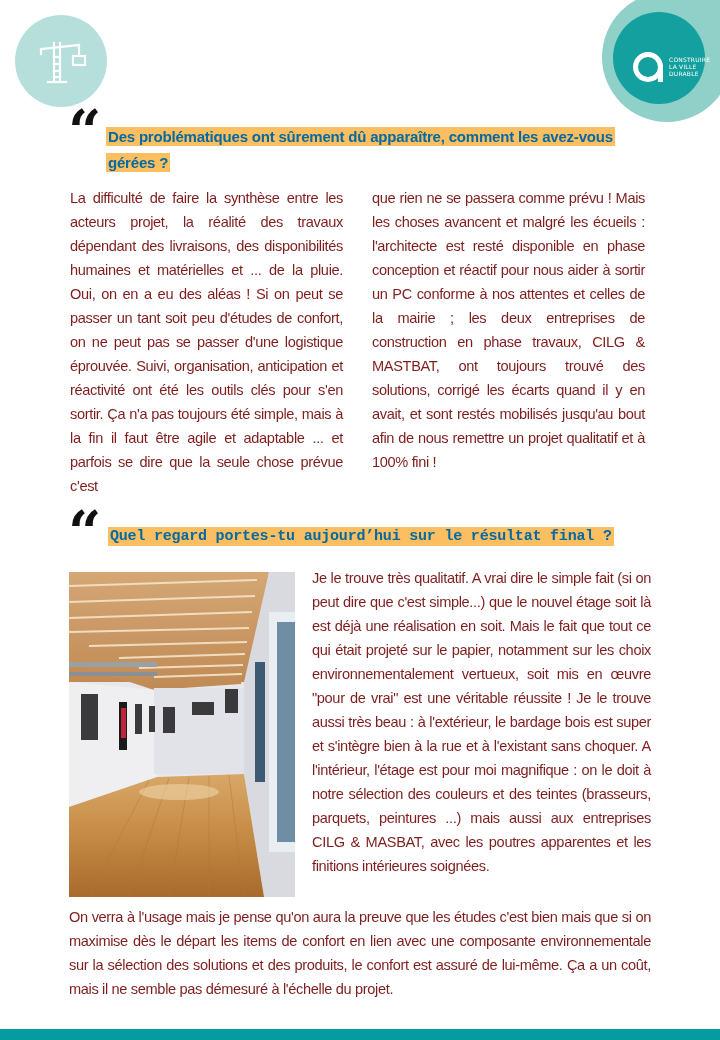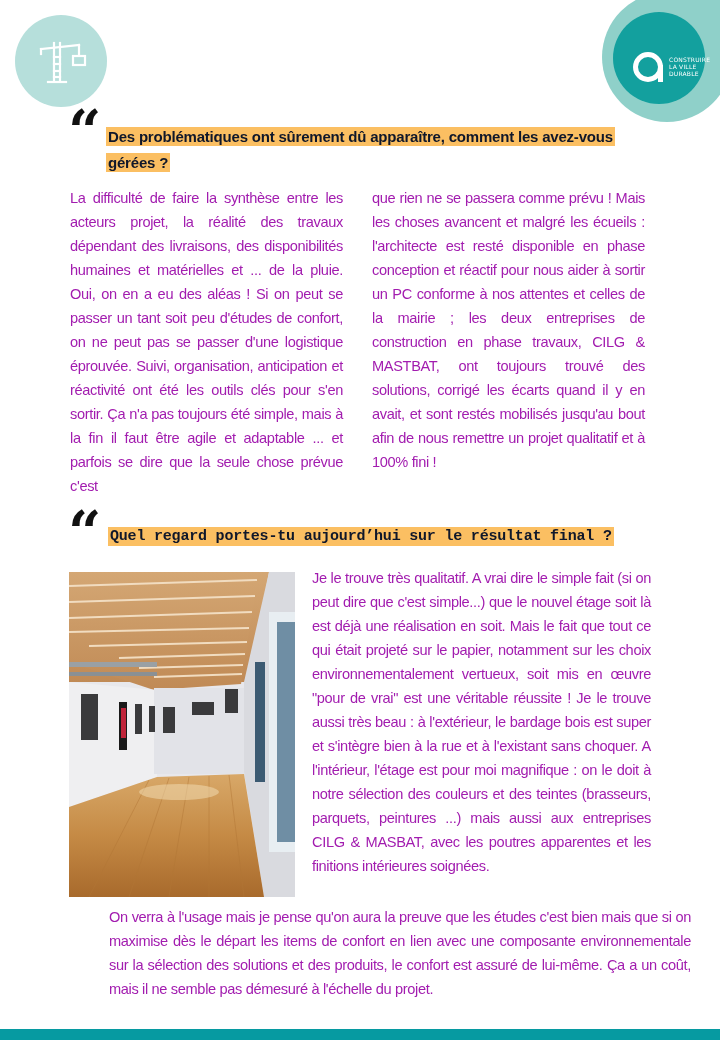--- a/index.html
+++ b/index.html
@@ -34,30 +34,30 @@
       position: absolute; left: 56px; top: 44px;
       font-size: 6px; line-height: 7px; color: #ffffff; letter-spacing: 0.2px;
       font-family: "DejaVu Sans", sans-serif;
     }
     .logo-text span { display: block; }
     .q-mark {
       position: absolute; font-family: "DejaVu Serif", serif; font-weight: bold;
       font-size: 58px; line-height: 58px; color: #111;
     }
     .question {
-      position: absolute; font-weight: bold; color: #0f172a;
+      position: absolute; font-weight: bold; color: #0369a1;
       font-size: 15px; line-height: 26px; letter-spacing: -0.2px;
     }
     .question span.hl {
       background: #fbbf62; padding: 1px 2px;
       box-decoration-break: clone; -webkit-box-decoration-break: clone;
     }
     .para {
       position: absolute; font-size: 14.6px; line-height: 24px;
-      text-align: justify; color: #a21caf; margin: 0;
+      text-align: justify; color: #7f1d1d; margin: 0;
       font-family: "Liberation Sans Narrow", "Liberation Sans", sans-serif;
       letter-spacing: -0.35px;
     }
     .photo {
       position: absolute; left: 69px; top: 572px; width: 226px; height: 325px; overflow: hidden;
       background: #e9e9ec;
     }
     .footer-bar { position: absolute; left: 0; top: 1029px; width: 720px; height: 11px; background: #069aa1; }
   </style>
 </head>
@@ -154,15 +154,15 @@
       <line x1="60" y1="325" x2="100" y2="206"></line>
       <line x1="100" y1="325" x2="120" y2="205"></line>
       <line x1="140" y1="325" x2="140" y2="204"></line>
       <line x1="175" y1="325" x2="160" y2="203"></line>
     </g>
     <ellipse cx="110" cy="220" rx="40" ry="8" fill="#f3dfb8" opacity="0.5"></ellipse>
   </svg>
 </div>
 
 <p class="para" style="left:312px; top:566px; width:339px;">Je le trouve très qualitatif. A vrai dire le simple fait (si on peut dire que c'est simple...) que le nouvel étage soit là est déjà une réalisation en soit. Mais le fait que tout ce qui était projeté sur le papier, notamment sur les choix environnementalement vertueux, soit mis en œuvre "pour de vrai" est une véritable réussite ! Je le trouve aussi très beau : à l'extérieur, le bardage bois est super et s'intègre bien à la rue et à l'existant sans choquer. A l'intérieur, l'étage est pour moi magnifique : on le doit à notre sélection des couleurs et des teintes (brasseurs, parquets, peintures ...) mais aussi aux entreprises CILG &amp; MASBAT, avec les poutres apparentes et les finitions intérieures soignées.</p>
-<p class="para" style="left:69px; top:905px; width:582px;margin-left:40px;">On verra à l'usage mais je pense qu'on aura la preuve que les études c'est bien mais que si on maximise dès le départ les items de confort en lien avec une composante environnementale sur la sélection des solutions et des produits, le confort est assuré de lui-même. Ça a un coût, mais il ne semble pas démesuré à l'échelle du projet.</p>
+<p class="para" style="left:69px; top:905px; width:582px;">On verra à l'usage mais je pense qu'on aura la preuve que les études c'est bien mais que si on maximise dès le départ les items de confort en lien avec une composante environnementale sur la sélection des solutions et des produits, le confort est assuré de lui-même. Ça a un coût, mais il ne semble pas démesuré à l'échelle du projet.</p>
 
 <div class="footer-bar"></div>
 
 </body></html>

